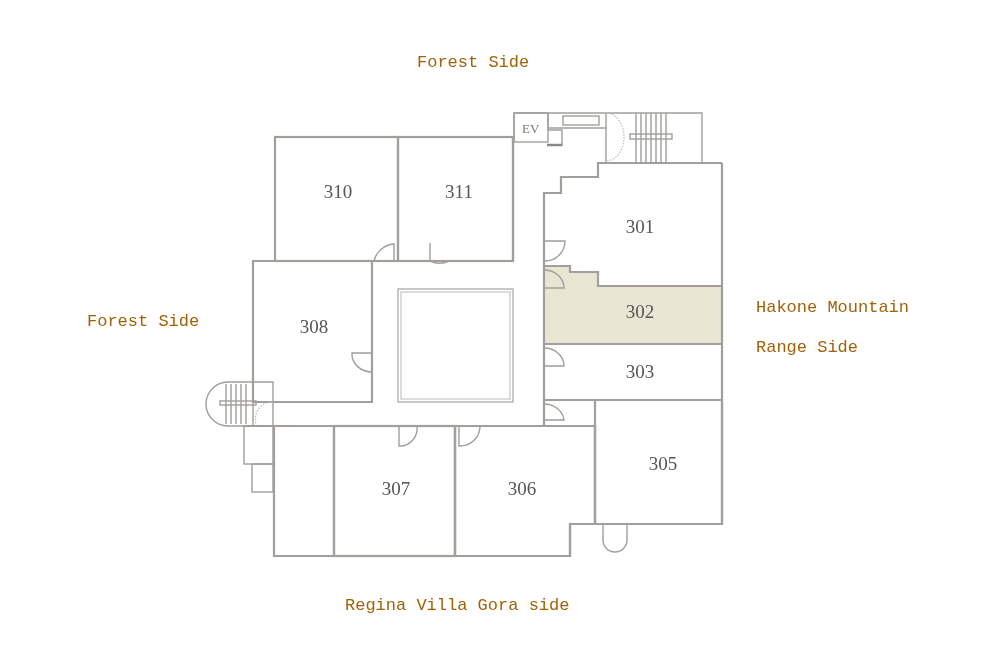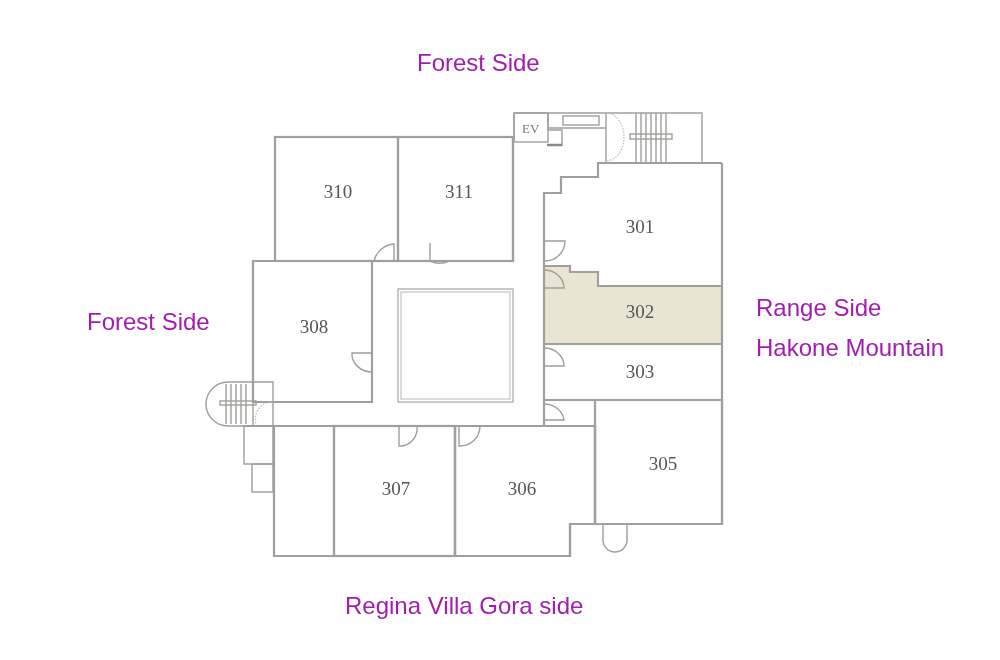--- a/index.html
+++ b/index.html
@@ -1,21 +1,21 @@
 <!DOCTYPE html>
 <html><head>
   <meta charset="utf-8">
   <style>
     html, body { margin: 0; padding: 0; background: #ffffff; }
     body { width: 1000px; height: 660px; position: relative; overflow: hidden; }
     .side-label {
       position: absolute;
-      font-family: Liberation Sans, sans-serif;
-      font-size: 24px;
-      color: #a21caf;
+      font-family: Liberation Mono, monospace;
+      font-size: 17px;
+      color: #a16207;
       white-space: nowrap;
       line-height: 40px;
     }
     #lbl-top { left: 417px; top: 43px; }
     #lbl-left { left: 87px; top: 302px; }
     #lbl-right { left: 756px; top: 288px; }
     #lbl-bottom { left: 345px; top: 586px; }
     svg#plan { position: absolute; left: 0; top: 0; }
     .wall { fill: none; stroke: #a19e9b; stroke-width: 2.2; }
     .thin { fill: none; stroke: #a19e9b; stroke-width: 1.4; }
@@ -31,22 +31,22 @@
       font-size: 13px;
       fill: #777777;
     }
   </style>
 </head>
 <body>
 
 <div class="side-label" id="lbl-top">Forest Side</div>
 <div class="side-label" id="lbl-left">Forest Side</div>
 <div class="side-label" id="lbl-right">
+  <div>Hakone Mountain</div>
   <div>Range Side</div>
-  <div>Hakone Mountain</div>
 </div>
 <div class="side-label" id="lbl-bottom">Regina Villa Gora side</div>
 
 <svg id="plan" width="1000" height="660" viewBox="0 0 1000 660">
 
   <polygon points="544,266 570,266 570,272 598,272 598,286 722,286 722,344 544,344" fill="#e8e6d2" stroke="none"></polygon>
 
   <g>
     <polyline class="thin" points="514,142 514,113 702,113 702,162"></polyline>
     <rect class="thin" x="514" y="113" width="34" height="29"></rect>

